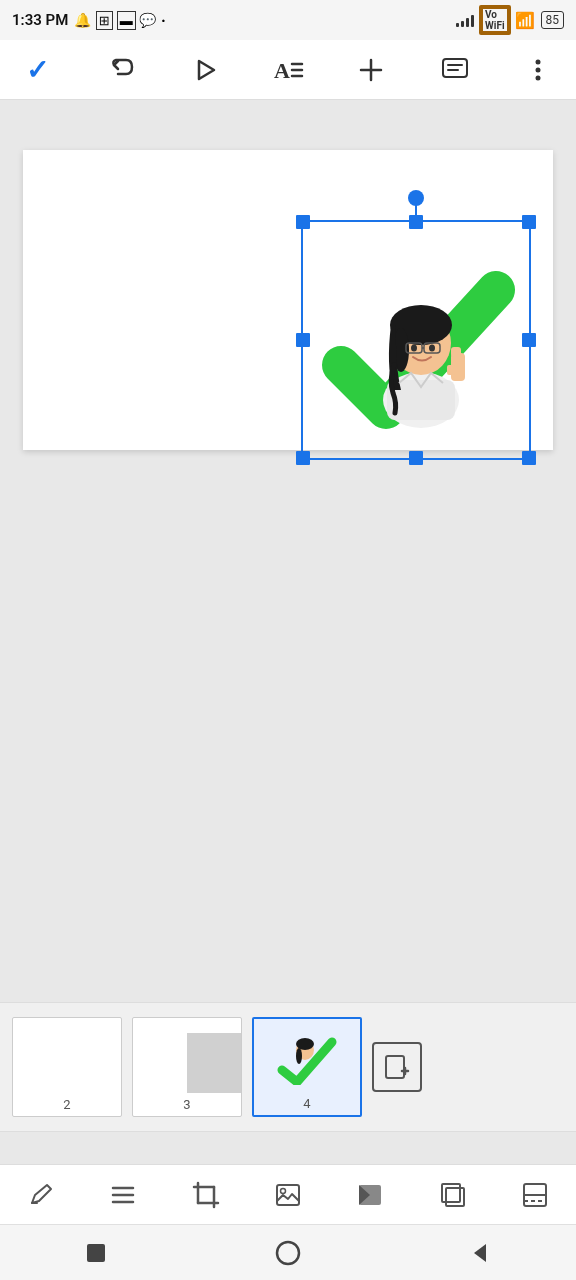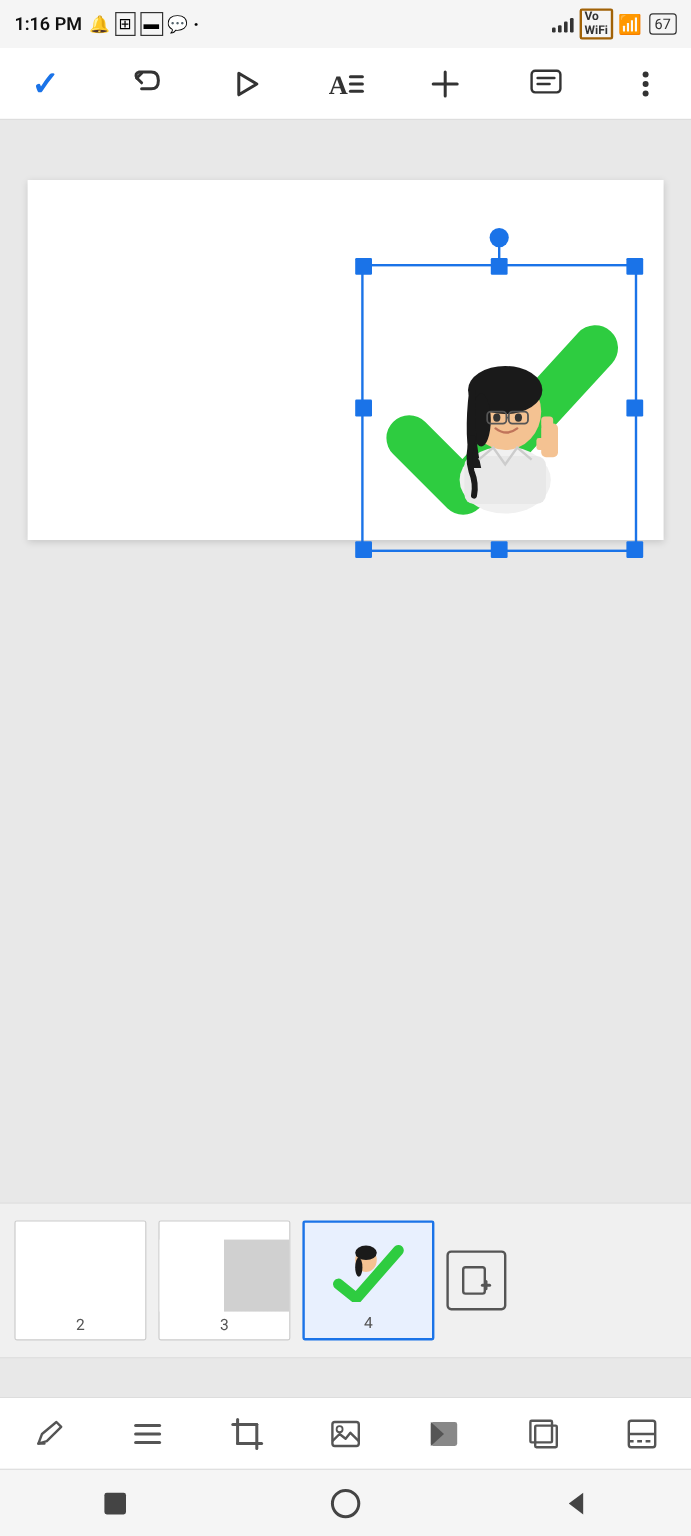--- a/index.html
+++ b/index.html
@@ -66,21 +66,21 @@
 
     .bar1 { height: 4px; }
     .bar2 { height: 6px; }
     .bar3 { height: 9px; }
     .bar4 { height: 12px; }
 
     .vo-wifi {
       font-size: 10px;
       font-weight: bold;
       color: #333;
-      border: 2px solid #a16207;
+      border: 4px solid #a16207;
       padding: 0 2px;
       border-radius: 2px;
     }
 
     .battery {
       font-size: 12px;
       color: #333;
       border: 1.5px solid #333;
       border-radius: 3px;
       padding: 1px 4px;
@@ -327,39 +327,39 @@
       width: 100%;
       height: 60px;
       background: linear-gradient(to right, #fff 50%, #d0d0d0 50%);
     }
   </style>
 </head>
 <body>
 
 <div class="status-bar">
   <div class="status-left">
-    <span class="status-time">1:16 PM</span>
+    <span class="status-time">1:33 PM</span>
     <div class="status-icons">
       <span style="font-size:14px;">🔔</span>
       <span style="font-size:13px; border:1px solid #333; padding:1px 2px;">⊞</span>
       <span style="font-size:13px; border:1px solid #333; padding:1px 2px;">▬</span>
       <span style="font-size:14px;">💬</span>
       <span style="font-size:16px; font-weight:bold;">·</span>
     </div>
   </div>
   <div class="status-right">
     <div class="signal-bars">
       <div class="bar bar1"></div>
       <div class="bar bar2"></div>
       <div class="bar bar3"></div>
       <div class="bar bar4"></div>
     </div>
     <span class="vo-wifi">Vo<br>WiFi</span>
     <span style="font-size:16px;">📶</span>
-    <span class="battery">67</span>
+    <span class="battery">85</span>
   </div>
 </div>
 
 <div class="toolbar">
   <div class="toolbar-btn">
     <span class="check-icon">✓</span>
   </div>
   <div class="toolbar-btn">
     <svg width="30" height="30" viewBox="0 0 30 30">
       <path d="M8 10 Q6 6 10 5 L20 5 Q26 5 26 12 Q26 19 20 19 L12 19" fill="none" stroke="#333" stroke-width="2.5" stroke-linecap="round"></path>

